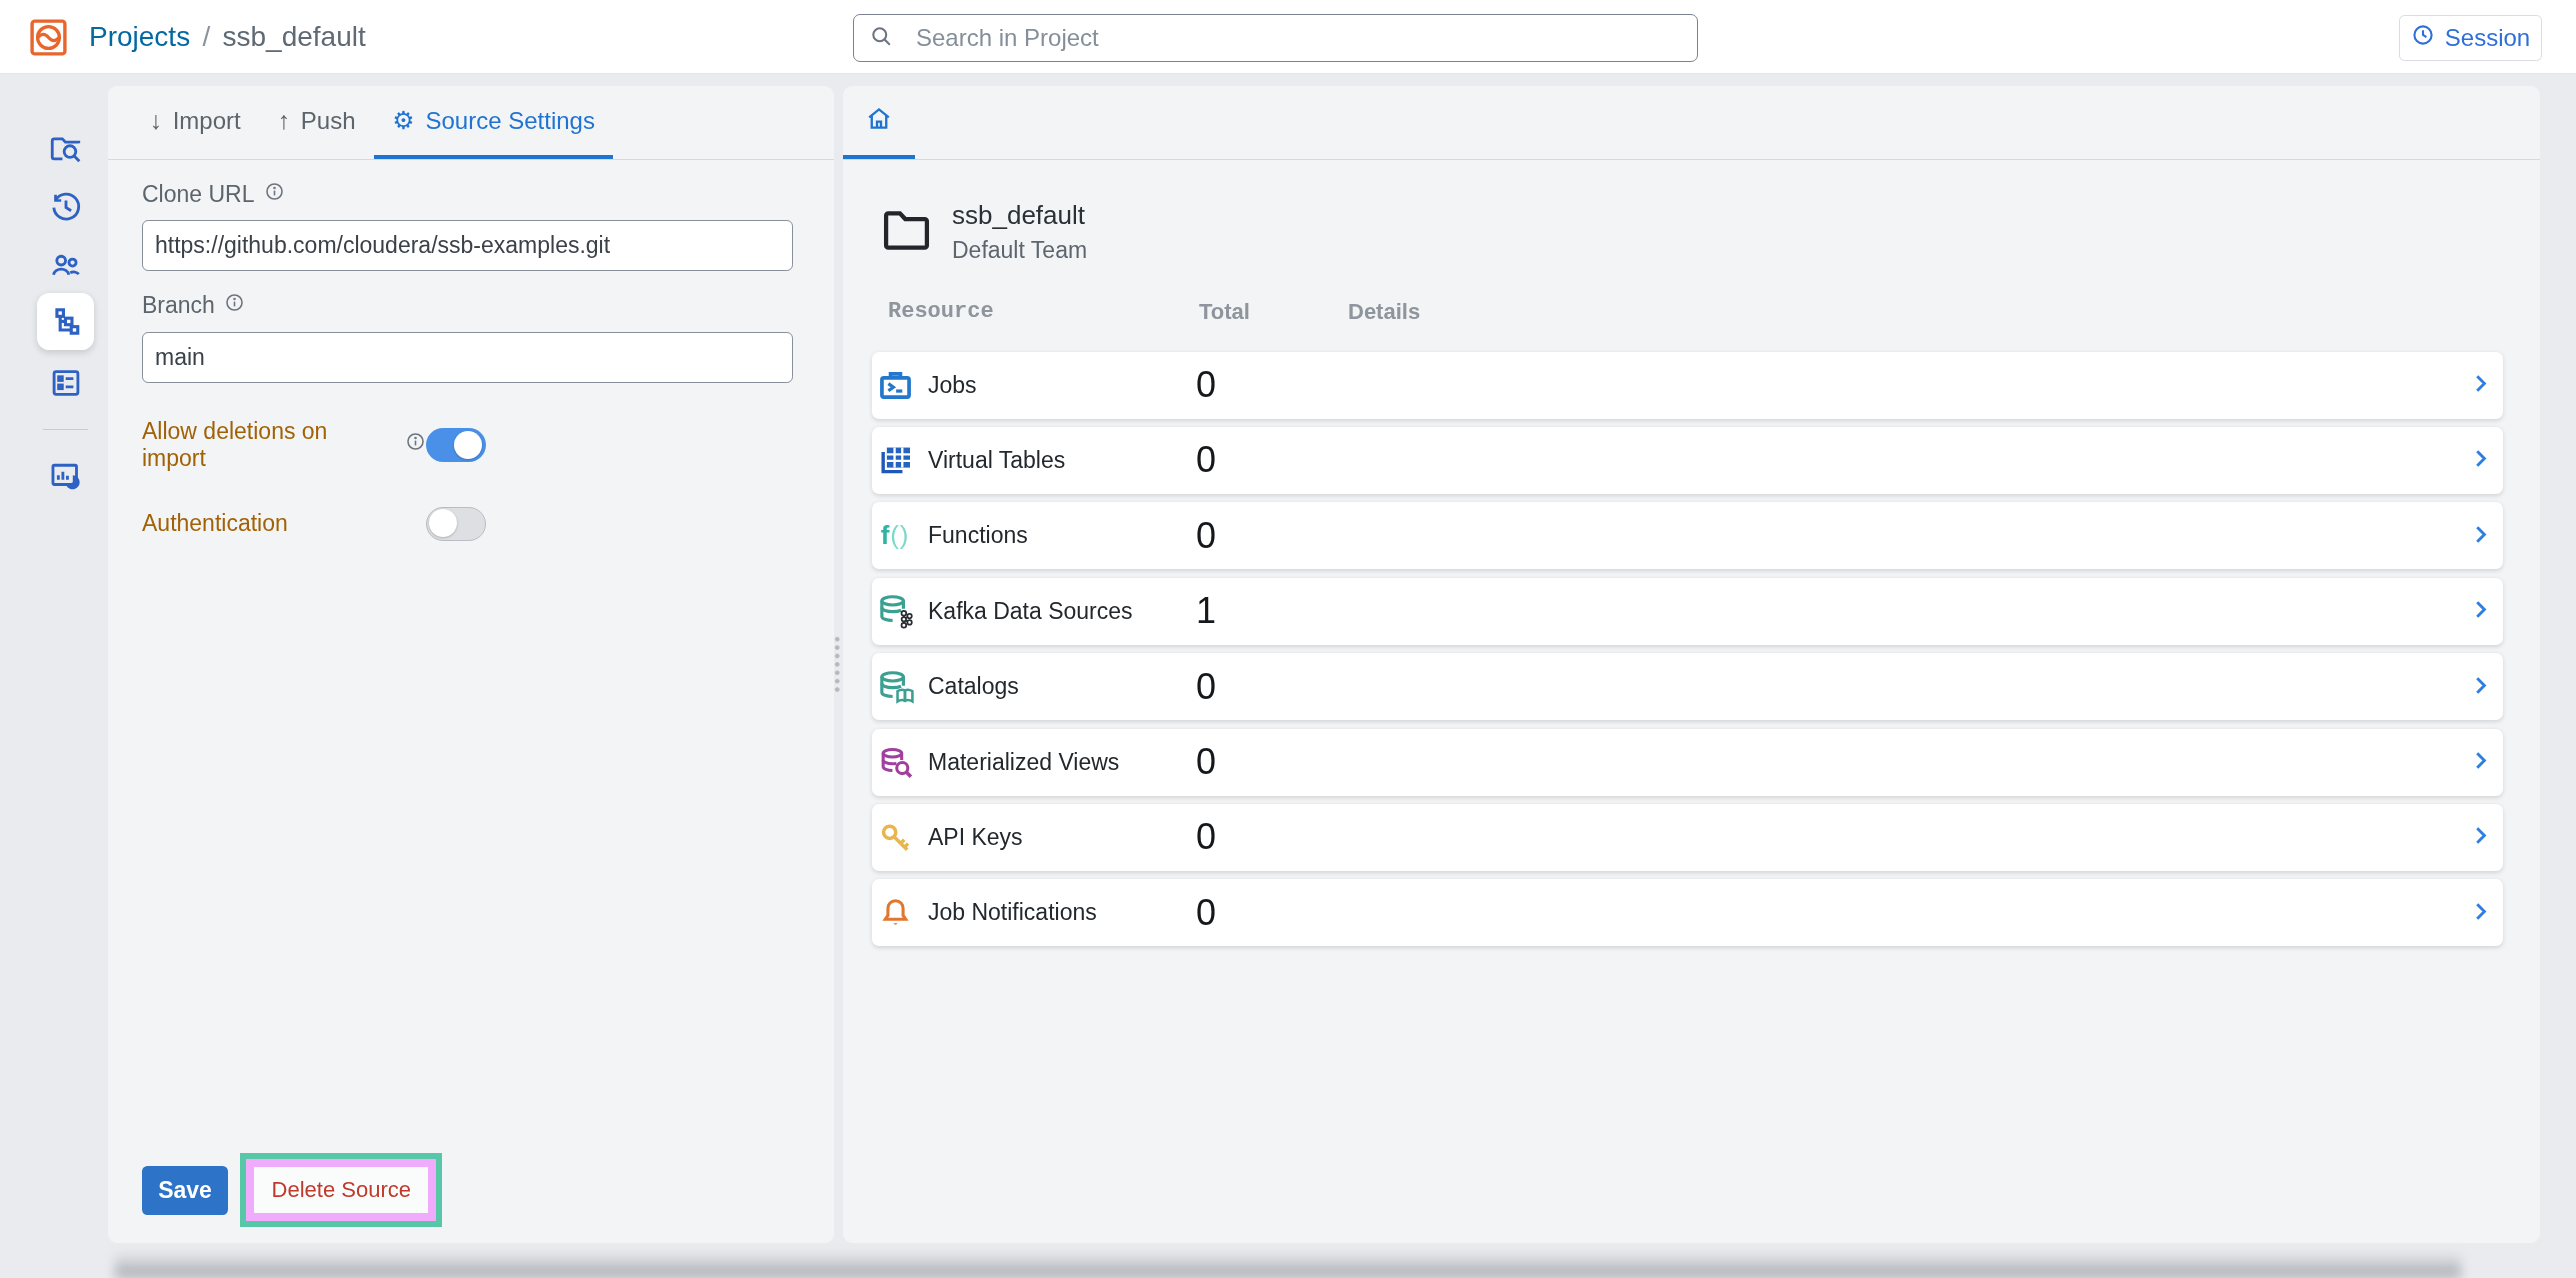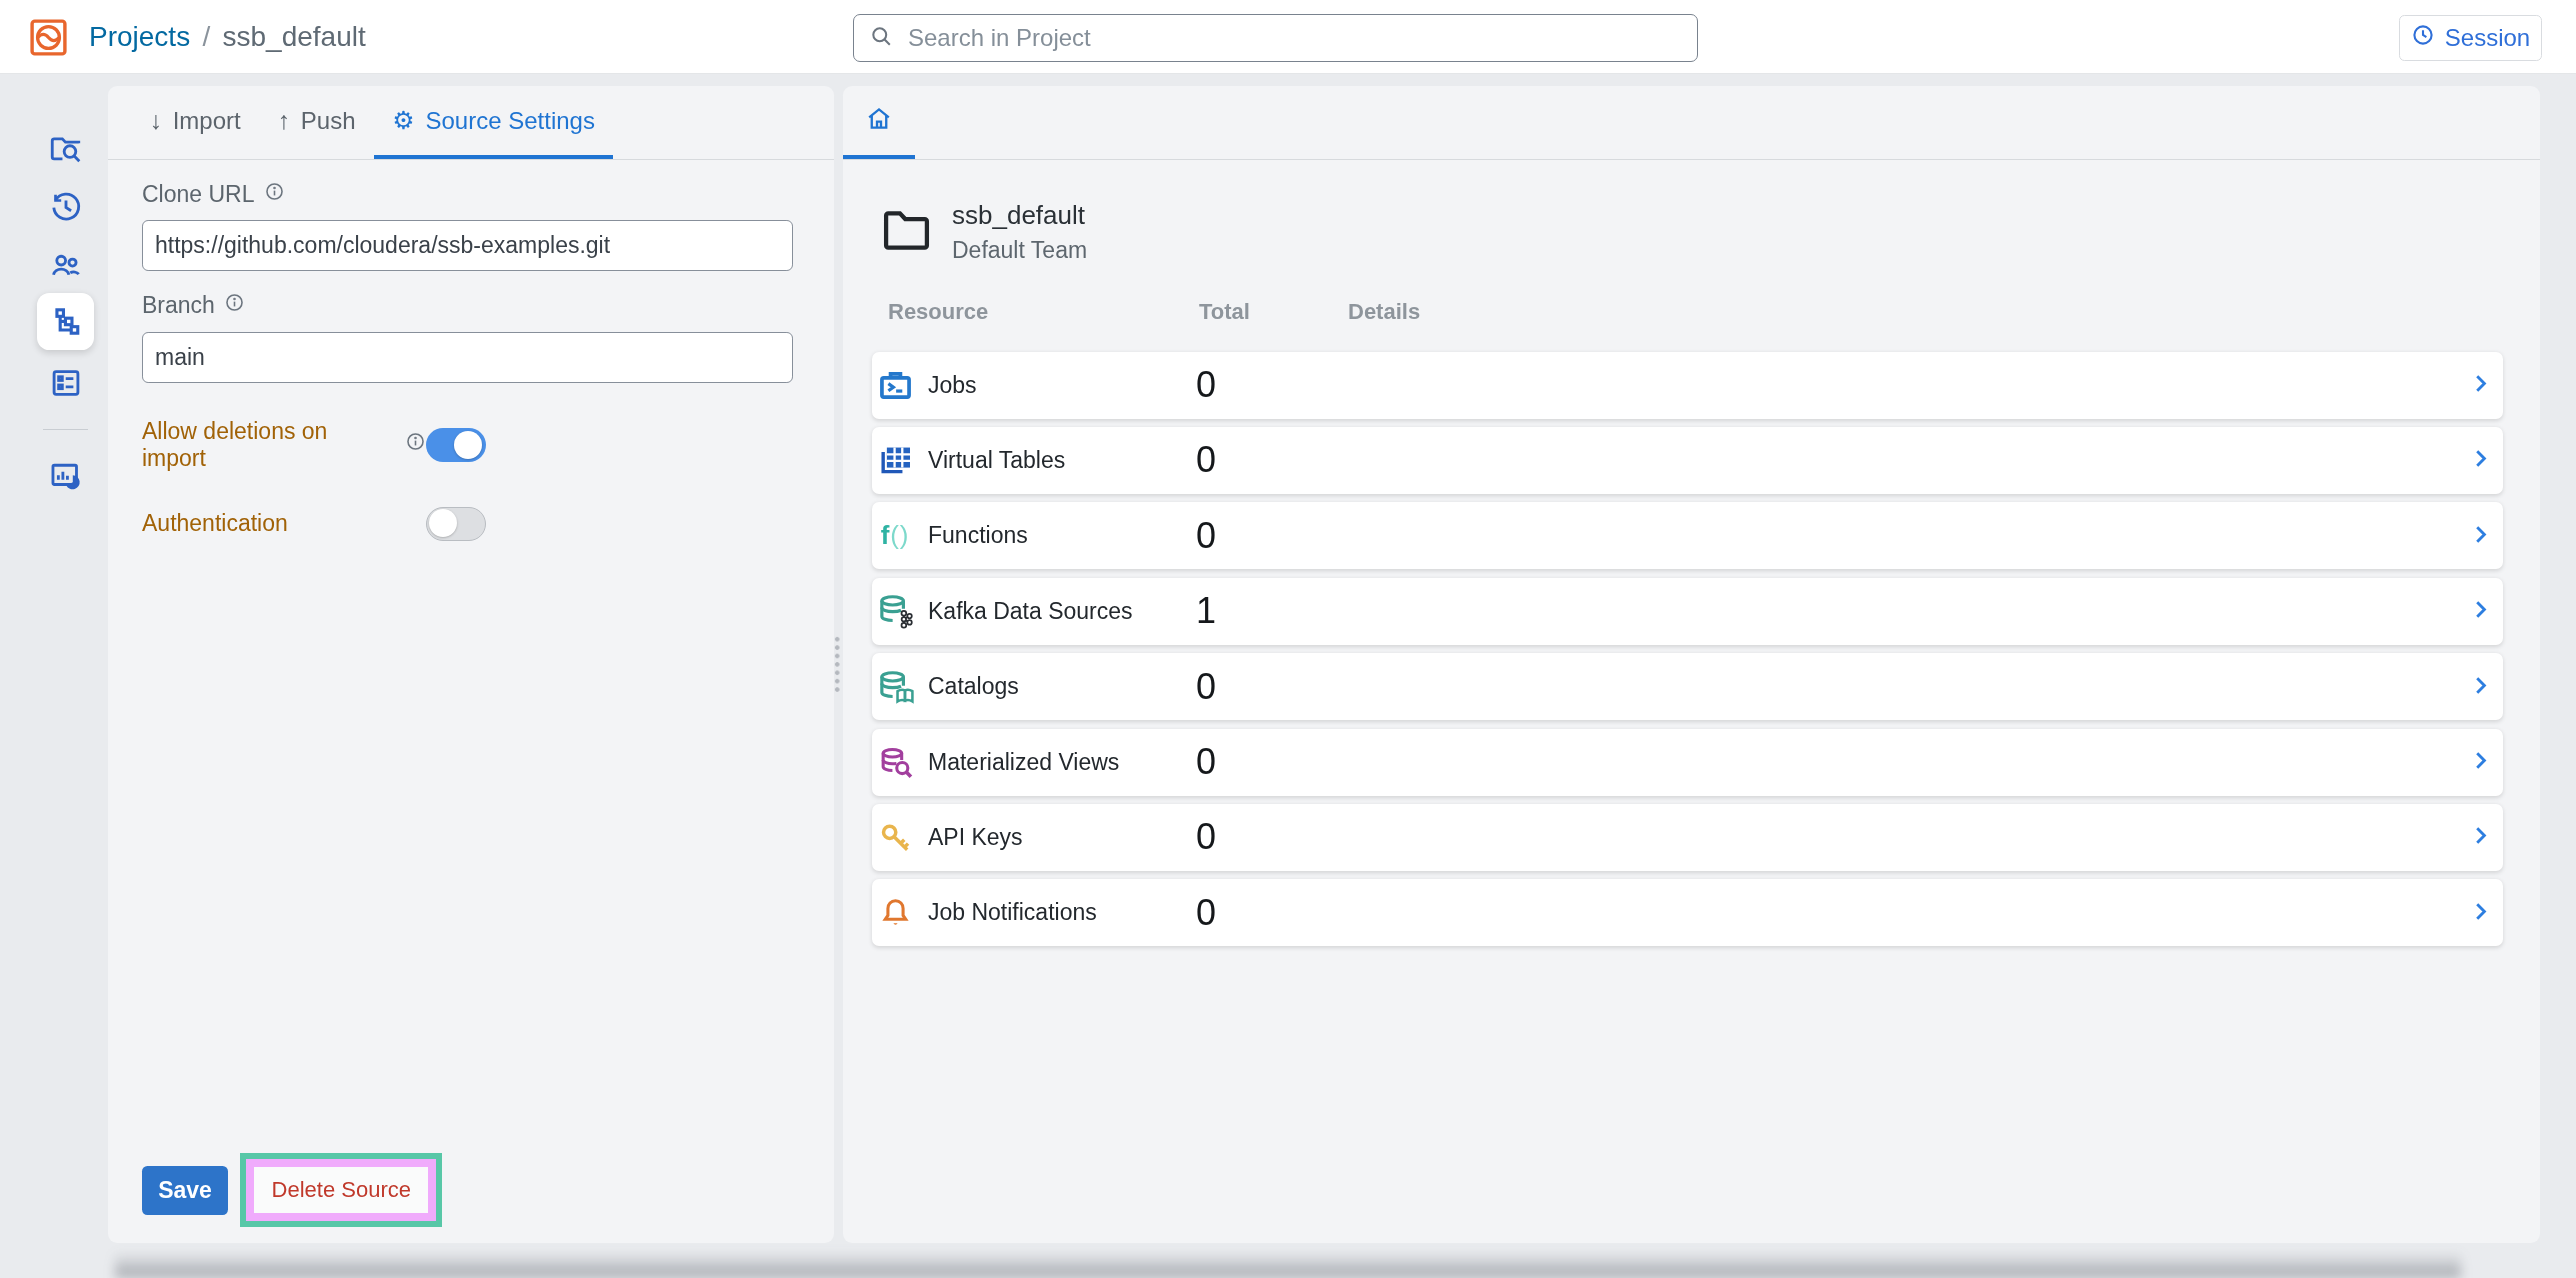--- a/index.html
+++ b/index.html
@@ -11,21 +11,21 @@
   .header { position:absolute; top:0; left:0; width:2576px; height:74px;
     background:#ffffff; border-bottom:1.5px solid #e4e6e8; z-index:5; }
   .logo { position:absolute; left:28px; top:17px; width:41px; height:41px; }
   .breadcrumb { position:absolute; left:89px; top:0; height:74px;
     display:flex; align-items:center; gap:12.3px; font-size:28px; }
   .bc-root { color:#0369a1; cursor:pointer; }
   .bc-sep { color:#8a939c; }
   .bc-cur { color:#5f6a74; }
   .search-box { position:absolute; left:853px; top:14px; width:845px; height:48px;
     background:#fff; border:1.5px solid #79828e; border-radius:7px;
-    display:flex; align-items:center; padding:0 15.4px; gap:14px; }
+    display:flex; align-items:center; padding:0 15.4px; gap:22px; }
   .search-box input { border:none; outline:none; flex:1; font-size:24px;
     color:#3c434a; background:transparent; font-family:inherit; }
   .search-box input::placeholder { color:#858f99; }
   .session-btn { position:absolute; left:2399px; top:14.6px; width:143px; height:46px;
     background:#fff; border:1.5px solid #d9dce0; border-radius:5.4px;
     display:flex; align-items:center; justify-content:center; gap:10px;
     color:#2f6fd8; font-size:24px; cursor:pointer; }
 
   
   .rail { position:absolute; left:0; top:74px; width:108px; height:1204px; }
@@ -92,21 +92,21 @@
     border-bottom:4.6px solid #1f74d2; cursor:pointer; }
 
   .project-head { display:flex; align-items:center; gap:20px;
     margin:40px 0 0 38px; }
   .proj-texts .proj-name { font-size:26px; color:#2a3036; }
   .proj-texts .proj-team { font-size:23px; color:#5d666e; margin-top:6.1px; }
 
   .tbl-head { position:relative; height:31px; margin-top:35px; }
   .tbl-head span { position:absolute; top:0; font-size:22px; font-weight:bold;
     color:#8e959c; }
-  .th-resource { left:45px; } .th-total { left:356px; } .th-details { left:505px; }
+  .th-resource { left:45px;font-family:Liberation Mono, monospace; } .th-total { left:356px; } .th-details { left:505px; }
 
   .rows { margin-top:21.5px; padding-left:29px; }
   .row-card { position:relative; width:1631px; height:67px; background:#fff;
     border-radius:7px; box-shadow:0 1.5px 4.6px rgba(0,0,0,.13); margin-bottom:8.4px;
     display:flex; align-items:center; padding-left:4px; cursor:pointer; }
   .row-icon { width:38px; height:38px; display:flex; align-items:center;
     justify-content:center; flex:0 0 38px; }
   .row-label { font-size:23px; color:#23282d; margin-left:14px; }
   .row-total { position:absolute; left:324px; top:50%; transform:translateY(-50%);
     font-size:36px; color:#15181b; }

